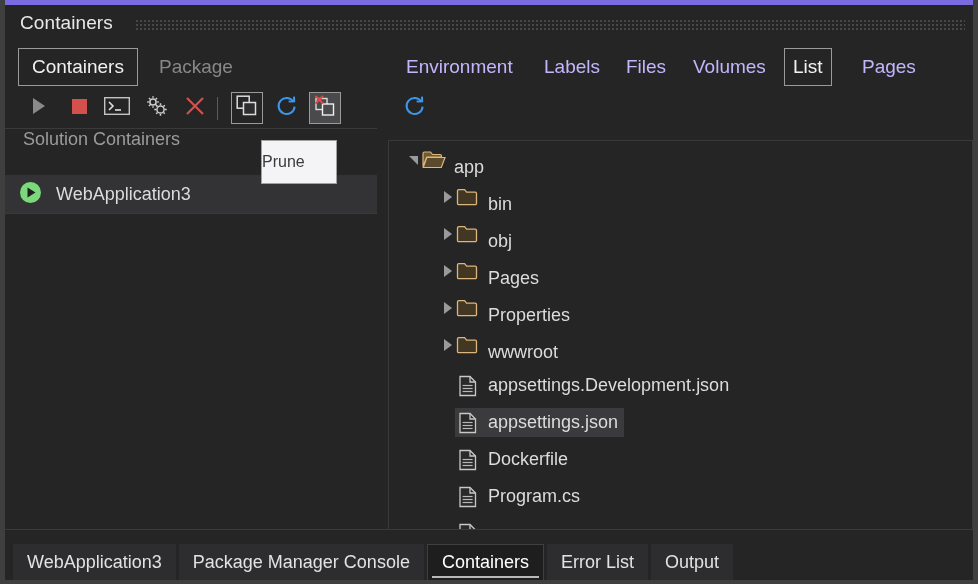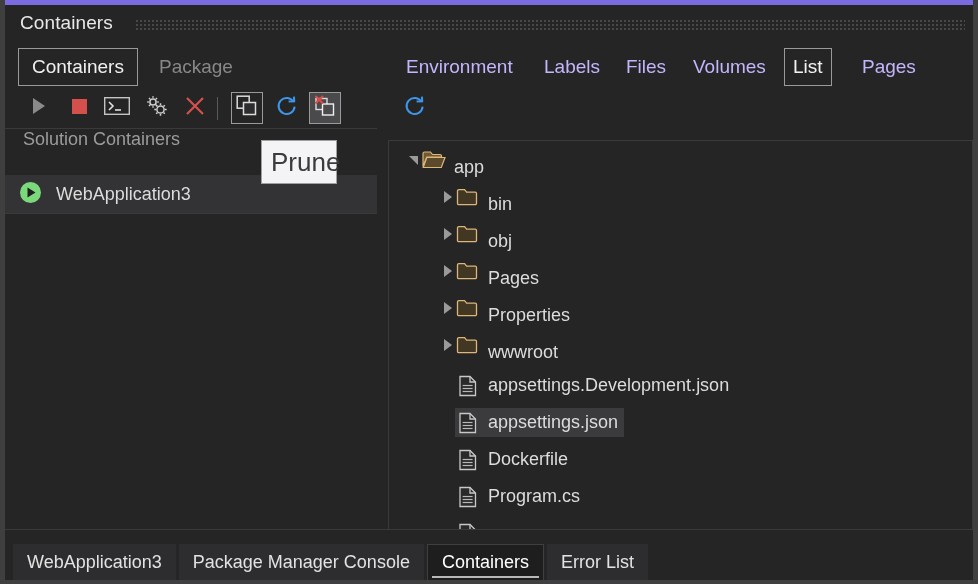--- a/index.html
+++ b/index.html
@@ -201,22 +201,21 @@
   .tooltip {
     position: absolute;
     left: 256px; top: 140px;
     width: 76px; height: 44px;
     background: #f4f4f7;
     border: 1px solid #a0a0a0;
     display: flex; align-items: center;
     z-index: 50;
   }
   .tooltip span {
-    margin-left: 9px;
-    font-size: 26px; color: #3b3b3b;
+    font-size: 16px; color: #3b3b3b;
   }
 
   
   .bottom-bar {
     position: absolute; left: 0; bottom: 0;
     width: 968px; height: 51px;
     background: #252526;
     border-top: 1px solid #3a3a3b;
     padding-left: 8px;
     display: flex; align-items: flex-end;
@@ -580,16 +579,19 @@
     </div>
     <div class="btab">
       <span>Package Manager Console</span>
     </div>
     <div class="btab active">
       <span>Containers</span>
     </div>
     <div class="btab">
       <span>Error List</span>
     </div>
+    <div class="btab">
+      <span>Output</span>
+    </div>
     <div class="bottom-spacer"></div>
   </div>
 
 </div>
 
 </body></html>

